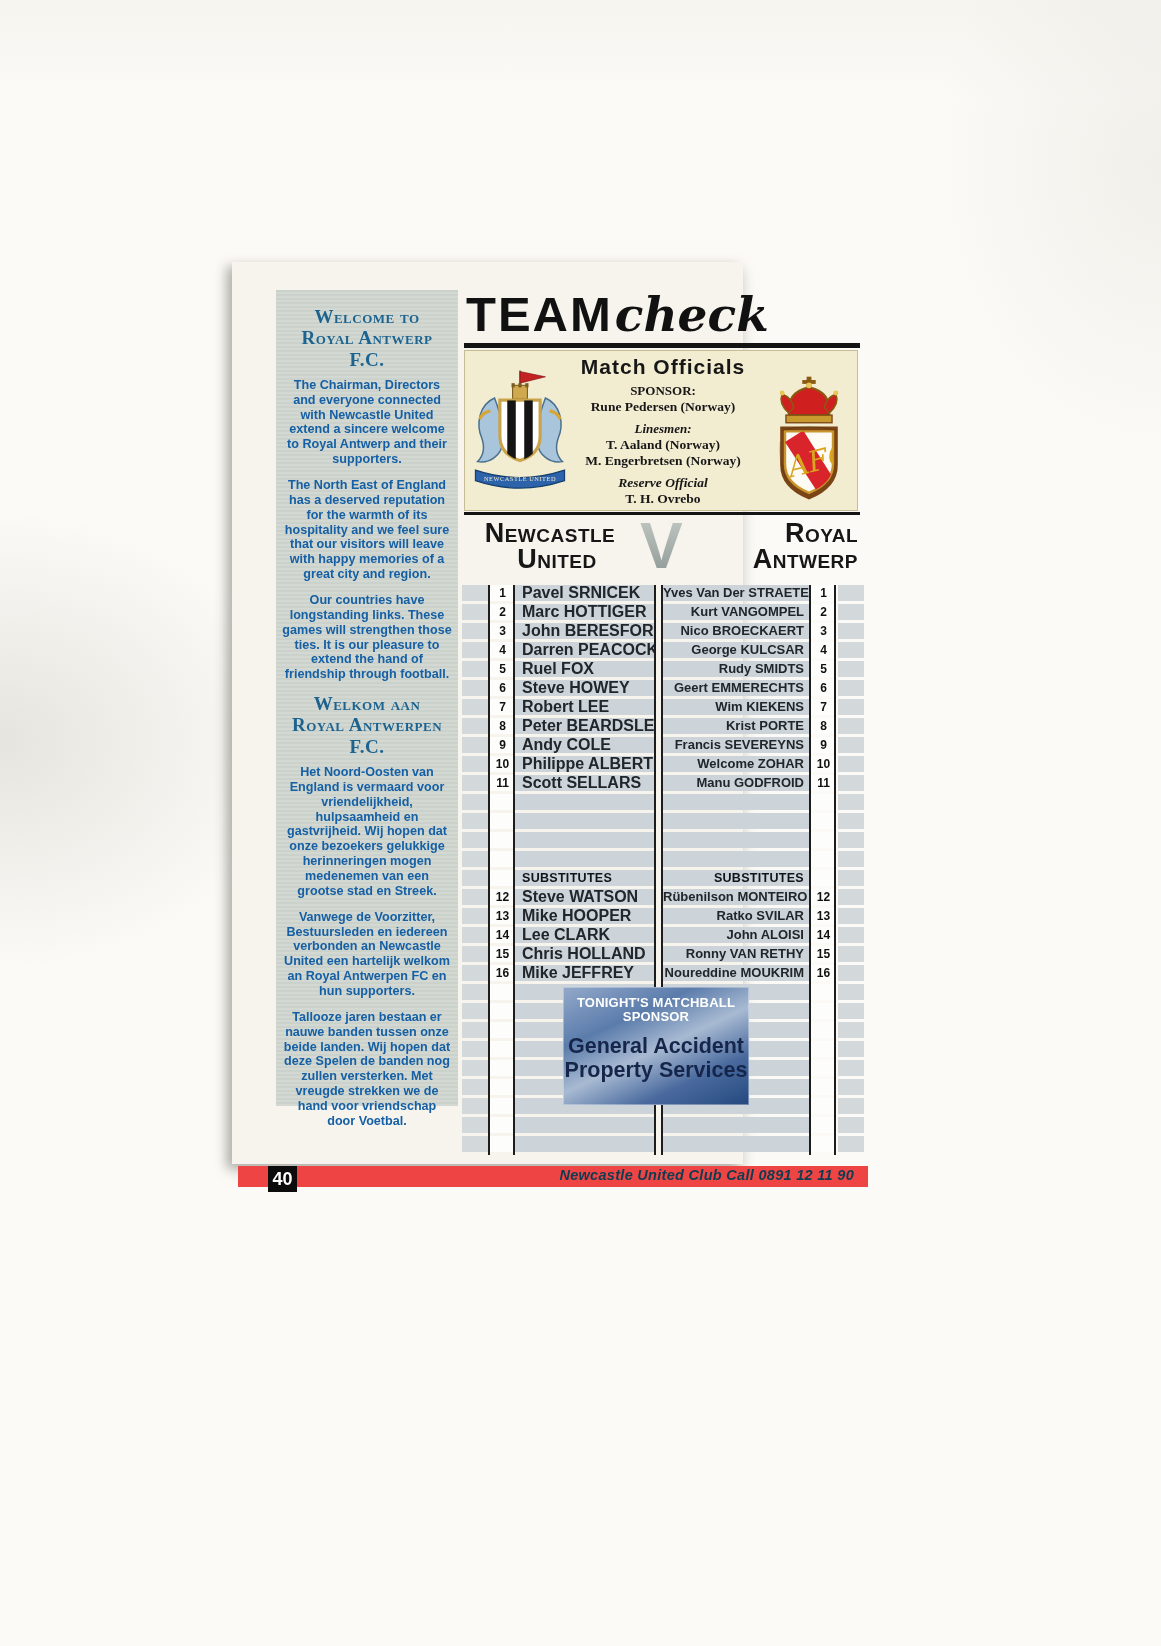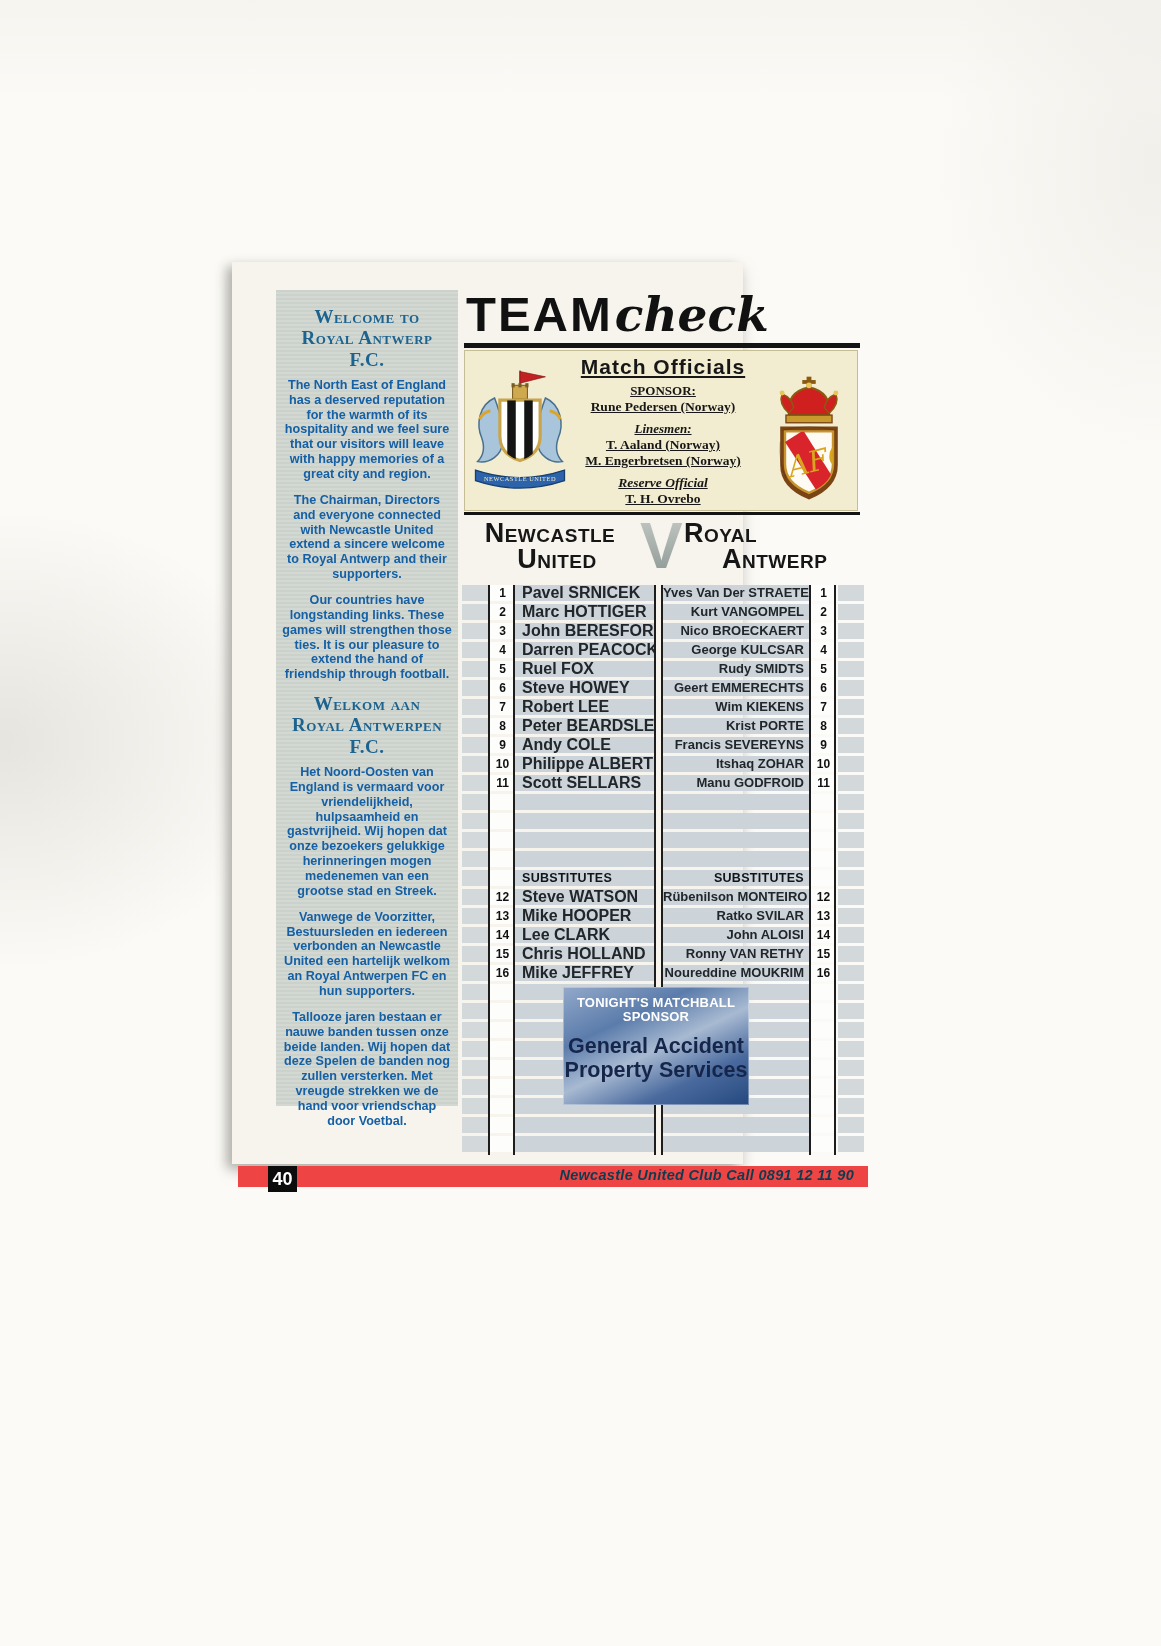--- a/index.html
+++ b/index.html
@@ -38,41 +38,41 @@
   
   .main{position:absolute;left:230px;top:28px;width:408px;height:874px;}
   .title-row{position:absolute;left:4px;top:-4px;width:100%;white-space:nowrap;}
   .title-team{font-size:49px;font-weight:900;letter-spacing:2px;color:#111;}
   .title-check{font-family:"DejaVu Serif", serif;font-style:italic;font-weight:600;font-size:47px;color:#111;margin-left:2px;}
   .title-rule{position:absolute;left:2px;top:53px;width:396px;height:5px;background:#141414;}
   .officials{
     position:absolute;left:2px;top:60px;width:394px;height:161px;
     background:#f2ecd1;border:1px solid #c7bd95;box-sizing:border-box;
   }
-  .off-center{position:absolute;left:100px;top:4px;width:196px;text-align:center;color:#171717;text-decoration:underline;}
+  .off-center{position:absolute;left:100px;top:4px;width:196px;text-align:center;color:#171717;}
   .off-title{font-size:21px;font-weight:800;letter-spacing:1px;margin-bottom:4px;}
   .off-serif{font-family:"Liberation Serif", serif;}
   .off-label{font-size:13px;font-weight:bold;}
   .off-name{font-size:13.5px;font-weight:bold;}
   .off-ital{font-style:italic;}
   .off-gap{height:6px;}
   .crest{position:absolute;}
   .crest-nufc{left:2px;top:16px;width:106px;height:132px;}
   .crest-rafc{right:0px;top:22px;width:96px;height:136px;}
   .rule2{position:absolute;left:2px;top:222px;width:396px;height:3px;background:#141414;}
   
   .match-header{position:absolute;left:0;top:228px;width:100%;height:62px;}
   .mh-v{
     position:absolute;left:178px;top:-2px;font-size:64px;font-weight:900;line-height:60px;
     color:#a2aaa7;background:linear-gradient(180deg,#c2c8c4,#8e9995);
     -webkit-background-clip:text;background-clip:text;-webkit-text-fill-color:transparent;
   }
   .mh-team{position:absolute;top:2px;font-variant:small-caps;font-weight:800;font-size:27px;line-height:26px;color:#161616;letter-spacing:.5px;}
   .mh-home{left:0;width:176px;text-align:center;}
-  .mh-away{left:212px;width:196px;text-align:left;}
+  .mh-away{left:200px;width:196px;text-align:right;}
   .mh-home .l2{text-align:center;padding-left:14px;}
   .mh-away .l1{padding-left:10px;}
   .mh-away .l2{padding-left:48px;}
   
   .sheet{position:absolute;left:0;top:295px;width:402px;height:572px;}
   .vline{position:absolute;top:0;height:570px;width:2px;background:#1d1d1d;z-index:2;}
   .trow{display:flex;height:16px;margin-bottom:3px;position:relative;z-index:1;}
   .cell{height:16px;box-sizing:border-box;}
   .c-stub{width:26px;background:#d3d9db;}
   .c-sp{width:2px;}
@@ -103,22 +103,22 @@
 <body>
 
 <div class="stage-shade"></div>
 
 <div class="page">
 
   <div class="sidebar">
     <div class="sb-head">Welcome to
 Royal Antwerp
 F.C.</div>
+    <p class="sb-p">The Chairman, Directors and everyone connected with Newcastle United extend a sincere welcome to Royal Antwerp and their supporters.</p>
     <p class="sb-p">The North East of England has a deserved reputation for the warmth of its hospitality and we feel sure that our visitors will leave with happy memories of a great city and region.</p>
-    <p class="sb-p">The Chairman, Directors and everyone connected with Newcastle United extend a sincere welcome to Royal Antwerp and their supporters.</p>
     <p class="sb-p">Our countries have longstanding links. These games will strengthen those ties. It is our pleasure to extend the hand of friendship through football.</p>
     <div class="sb-head">Welkom aan
 Royal Antwerpen
 F.C.</div>
     <p class="sb-p">Het Noord-Oosten van England is vermaard voor vriendelijkheid, hulpsaamheid en gastvrijheid. Wij hopen dat onze bezoekers gelukkige herinneringen mogen medenemen van een grootse stad en Streek.</p>
     <p class="sb-p">Vanwege de Voorzitter, Bestuursleden en iedereen verbonden an Newcastle United een hartelijk welkom an Royal Antwerpen FC en hun supporters.</p>
     <p class="sb-p">Tallooze jaren bestaan er nauwe banden tussen onze beide landen. Wij hopen dat deze Spelen de banden nog zullen versterken. Met vreugde strekken we de hand voor vriendschap door Voetbal.</p>
   </div>
 
   <div class="main">
@@ -316,21 +316,21 @@
             <div class="cell c-num">9</div>
             <div class="cell c-sp"></div>
             <div class="cell c-stub"></div>
           </div>
           <div class="trow">
             <div class="cell c-stub"></div>
             <div class="cell c-sp"></div>
             <div class="cell c-num">10</div>
             <div class="cell c-home">Philippe ALBERT</div>
             <div class="cell c-gap"></div>
-            <div class="cell c-away">Itshaq ZOHAR</div>
+            <div class="cell c-away">Welcome ZOHAR</div>
             <div class="cell c-num">10</div>
             <div class="cell c-sp"></div>
             <div class="cell c-stub"></div>
           </div>
           <div class="trow">
             <div class="cell c-stub"></div>
             <div class="cell c-sp"></div>
             <div class="cell c-num">11</div>
             <div class="cell c-home">Scott SELLARS</div>
             <div class="cell c-gap"></div>

